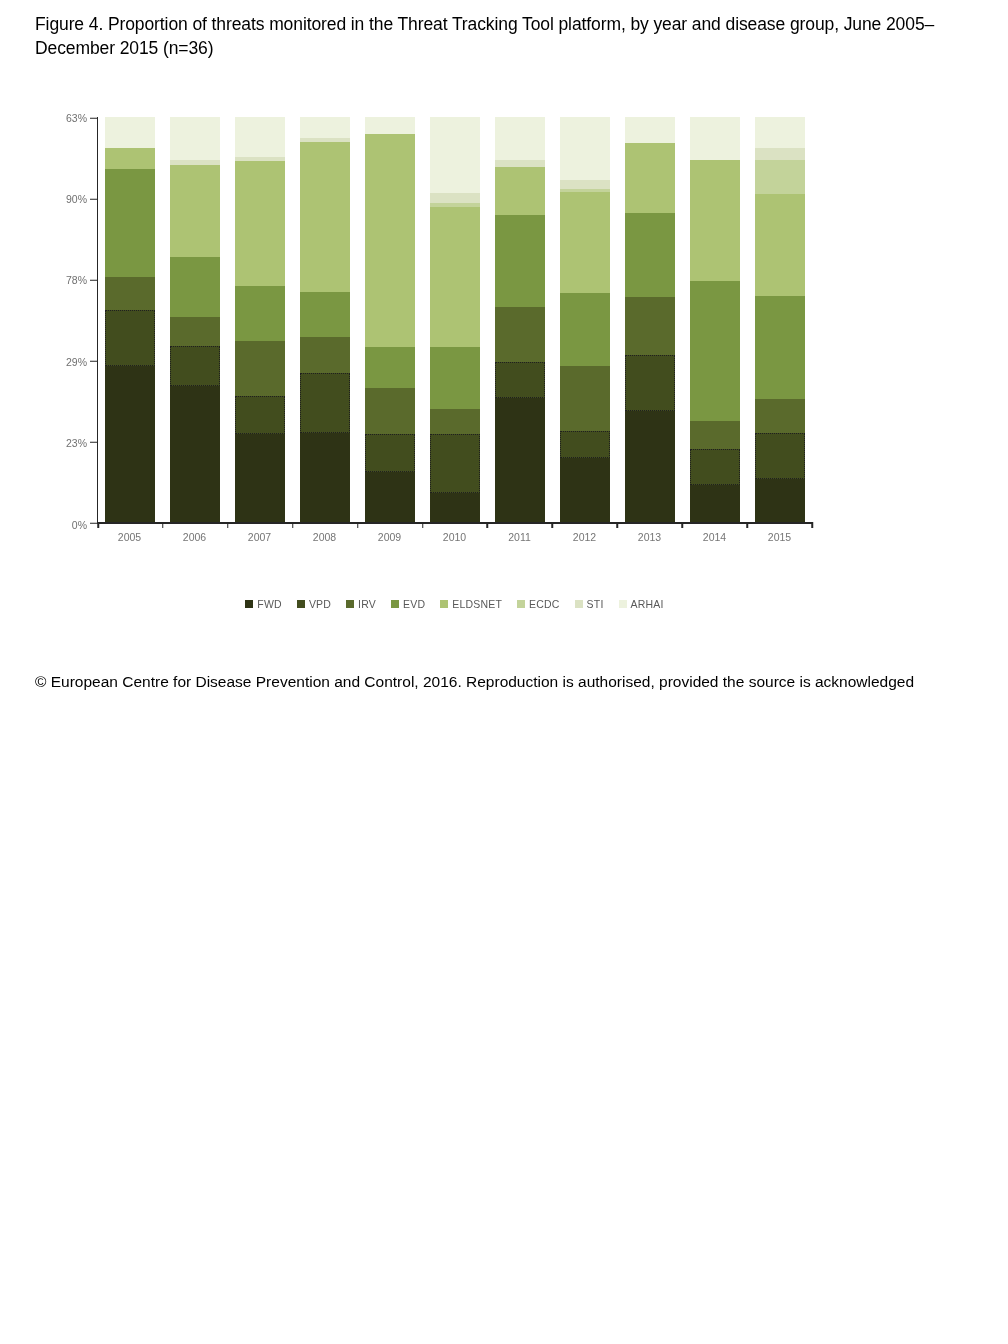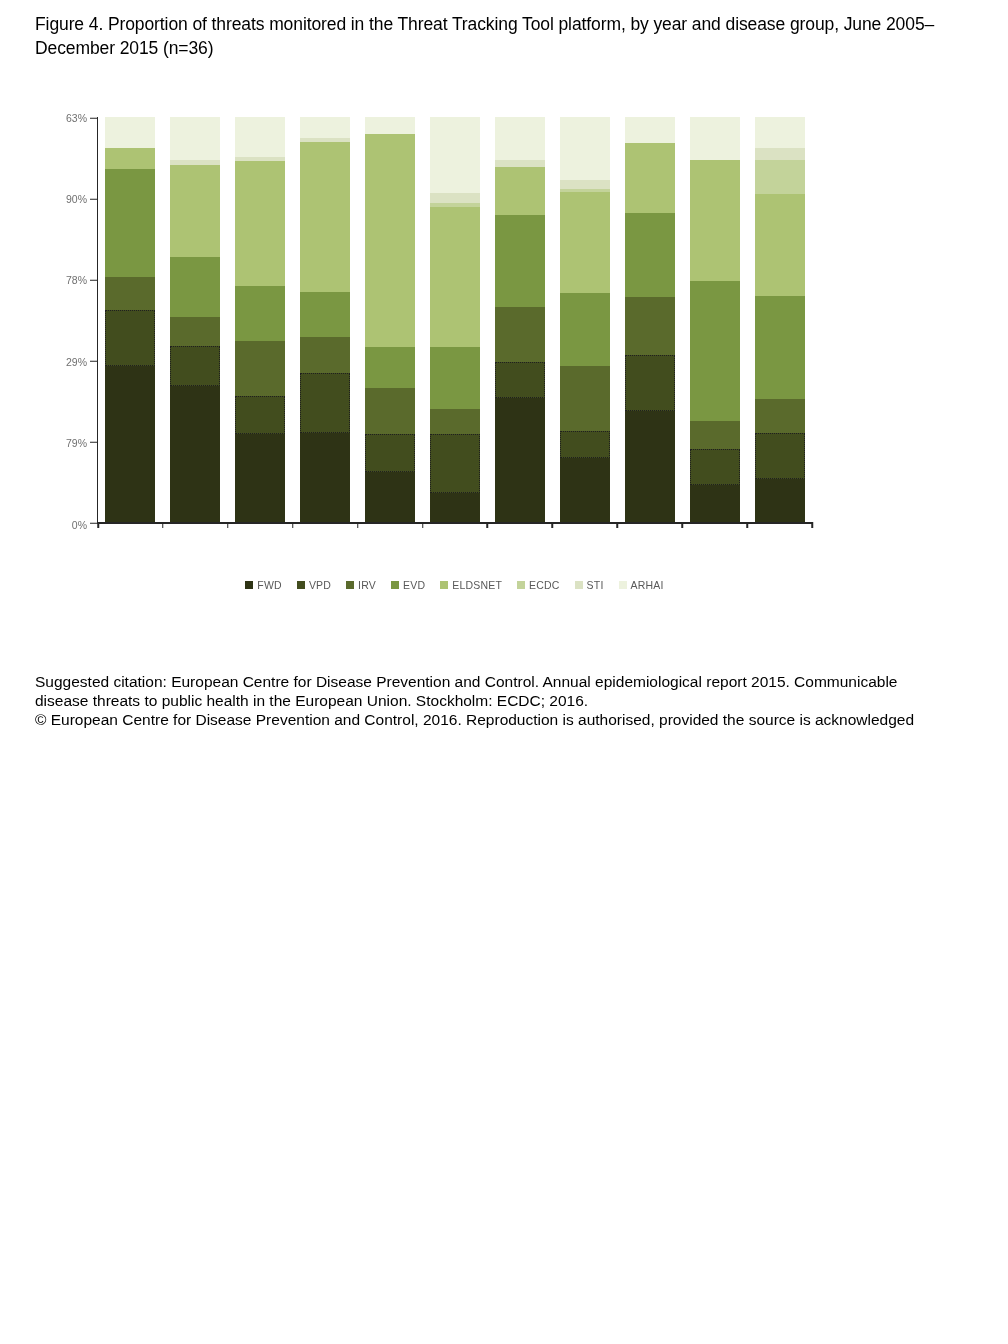--- a/index.html
+++ b/index.html
@@ -61,21 +61,21 @@
 </style>
 </head>
 <body>
 
 <div class="title">Figure 4. Proportion of threats monitored in the Threat Tracking Tool platform, by year and disease group, June 2005–December 2015 (n=36)</div>
 
 <div class="chart-wrap">
   <div class="chart-row">
     <div class="y-gutter">
         <div class="y-label" style="bottom: calc(0% - 0.5px); transform: translateY(50%);">0%</div>
-        <div class="y-label" style="bottom: calc(20% - 0.5px); transform: translateY(50%);">79%</div>
+        <div class="y-label" style="bottom: calc(20% - 0.5px); transform: translateY(50%);">23%</div>
         <div class="y-label" style="bottom: calc(40% - 0.5px); transform: translateY(50%);">29%</div>
         <div class="y-label" style="bottom: calc(60% - 0.5px); transform: translateY(50%);">78%</div>
         <div class="y-label" style="bottom: calc(80% - 0.5px); transform: translateY(50%);">90%</div>
         <div class="y-label" style="bottom: calc(100% - 0.5px); transform: translateY(50%);">63%</div>
       </div>
     <div class="plot">
       <div class="bars">
           <div class="bar-cell">
             <div class="bar">
               <div class="seg" style="height: 38.6%; background: rgb(46, 51, 21);"></div>
@@ -222,20 +222,33 @@
         <div class="x-tick" style="left: 36.3636%;"></div>
         <div class="x-tick" style="left: 45.4545%;"></div>
         <div class="x-tick" style="left: 54.5455%;"></div>
         <div class="x-tick" style="left: 63.6364%;"></div>
         <div class="x-tick" style="left: 72.7273%;"></div>
         <div class="x-tick" style="left: 81.8182%;"></div>
         <div class="x-tick" style="left: 90.9091%;"></div>
         <div class="x-tick" style="left: 100%;"></div>
       </div>
   </div>
+  <div class="x-labels">
+      <div class="x-label">2005</div>
+      <div class="x-label">2006</div>
+      <div class="x-label">2007</div>
+      <div class="x-label">2008</div>
+      <div class="x-label">2009</div>
+      <div class="x-label">2010</div>
+      <div class="x-label">2011</div>
+      <div class="x-label">2012</div>
+      <div class="x-label">2013</div>
+      <div class="x-label">2014</div>
+      <div class="x-label">2015</div>
+    </div>
   <div class="legend">
       <div class="legend-item">
         <span class="legend-swatch" style="background: rgb(46, 51, 21);"></span>
         <span class="legend-label">FWD</span>
       </div>
       <div class="legend-item">
         <span class="legend-swatch" style="background: rgb(66, 77, 30);"></span>
         <span class="legend-label">VPD</span>
       </div>
       <div class="legend-item">
@@ -259,15 +272,14 @@
         <span class="legend-label">STI</span>
       </div>
       <div class="legend-item">
         <span class="legend-swatch" style="background: rgb(237, 242, 222);"></span>
         <span class="legend-label">ARHAI</span>
       </div>
     </div>
 </div>
 
 <div class="citation">
-  <p>Suggested citation: European Centre for Disease Prevention and Control. Annual epidemiological report 2015. Communicable disease threats to public health in the European Union. Stockholm: ECDC; 2016.</p>
   <p>© European Centre for Disease Prevention and Control, 2016. Reproduction is authorised, provided the source is acknowledged</p>
 </div>
 
 </body></html>

